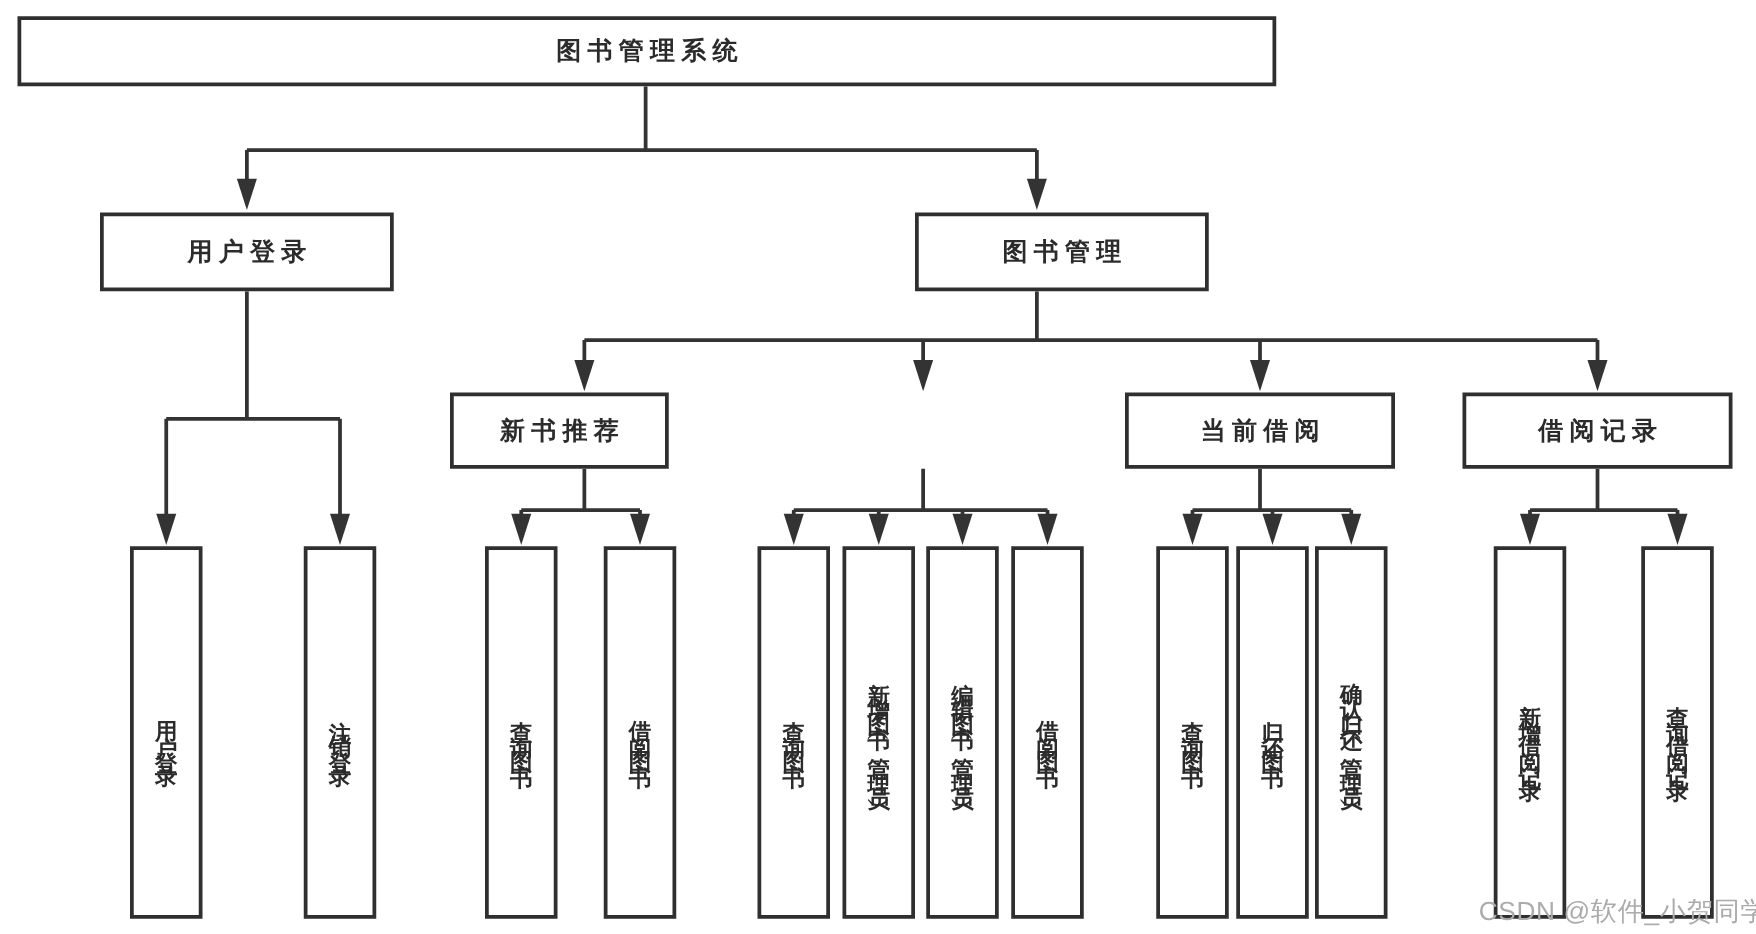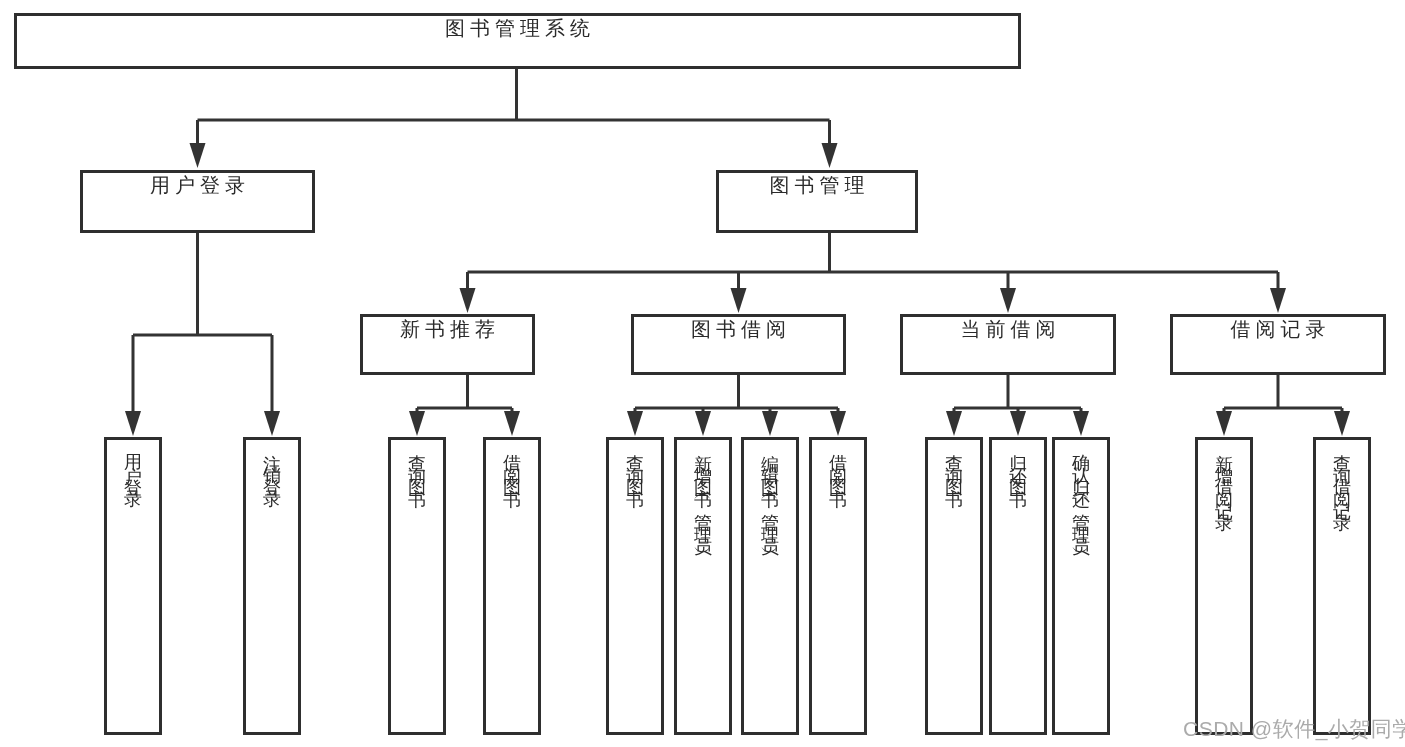--- a/index.html
+++ b/index.html
@@ -18,22 +18,23 @@
     font-family:"Liberation Sans","DejaVu Sans",sans-serif;
   }
   .connectors{position:absolute;left:0;top:0;z-index:1;}
   .connectors .lines{stroke:var(--line);stroke-width:3;fill:none;}
   .connectors .heads{fill:var(--line);stroke:none;}
   .box{
     position:absolute;
     background:#fff;
     border:3px solid var(--border);
     box-sizing:border-box;
-    display:flex;justify-content:center;
+    display:flex;align-items:center;justify-content:center;
     z-index:2;
+    font-weight:bold;
   }
   .box .lbl{
     color:var(--text);
     font-size:20px;
     letter-spacing:5px;
     text-indent:5px;
     white-space:nowrap;
     line-height:1.2;
   }
   .box.v .lbl{
@@ -92,29 +93,26 @@
     </g>
   </svg>
 
   <div class="box h" style="left:14px;top:13px;width:1007px;height:56px">
     <span class="lbl">图书管理系统</span>
   </div>
 
   <div class="box h" style="left:80px;top:170px;width:235px;height:63px">
     <span class="lbl">用户登录</span>
   </div>
-  <div class="box h" style="left:716px;top:170px;width:202px;height:63px">
+  <div class="box h" style="left:732px;top:170px;width:235px;height:63px">
     <span class="lbl">图书管理</span>
   </div>
 
   <div class="box h" style="left:360px;top:314px;width:175px;height:61px">
     <span class="lbl">新书推荐</span>
-  </div>
-  <div class="box h" style="left:631px;top:314px;width:215px;height:61px">
-    <span class="lbl">图书借阅</span>
   </div>
   <div class="box h" style="left:900px;top:314px;width:216px;height:61px">
     <span class="lbl">当前借阅</span>
   </div>
   <div class="box h" style="left:1170px;top:314px;width:216px;height:61px">
     <span class="lbl">借阅记录</span>
   </div>
 
   <div class="box v" style="left:104px;top:437px;width:58px;height:298px">
     <span class="lbl">用户登录</span>

